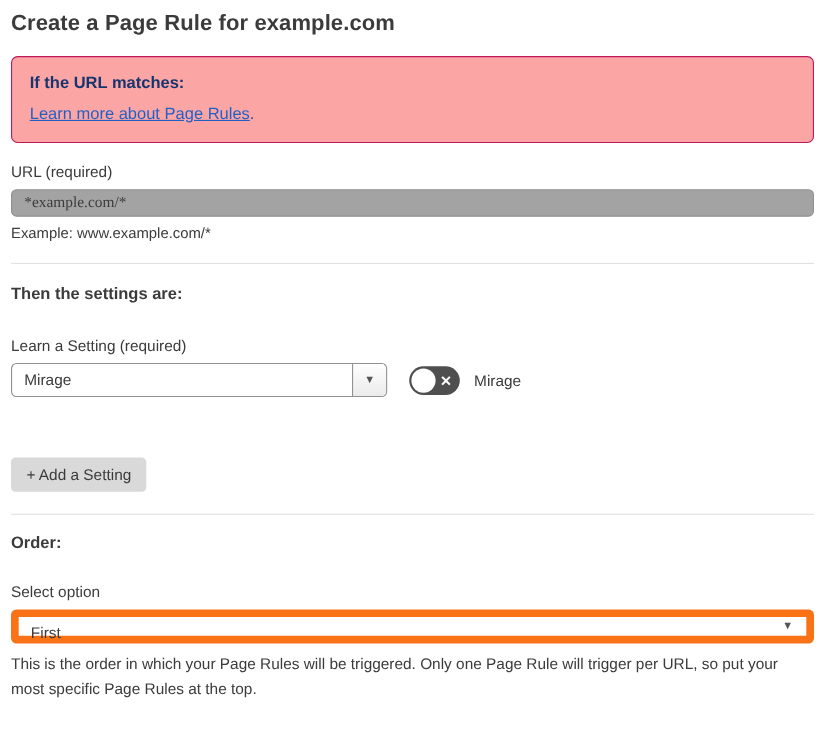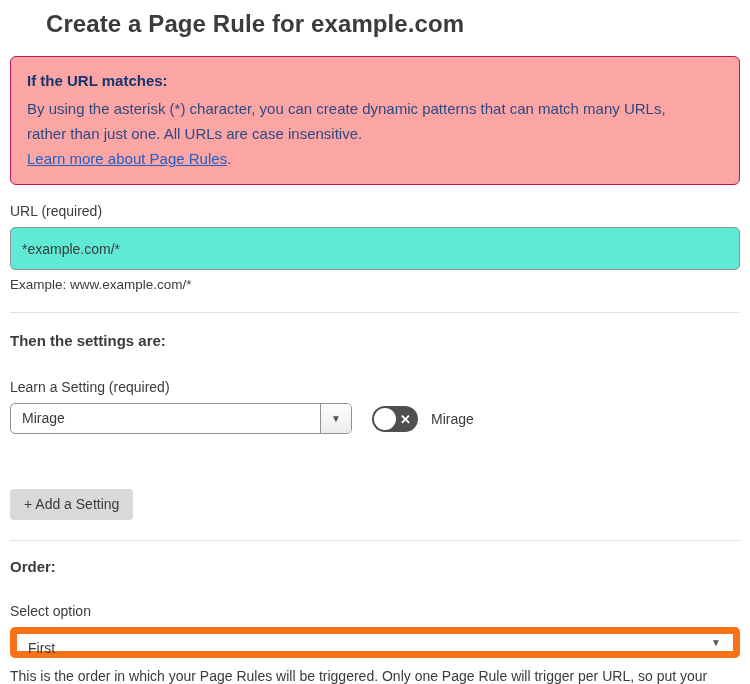--- a/index.html
+++ b/index.html
@@ -8,27 +8,26 @@
     width: 750px;
     height: 684px;
     font-family: "Liberation Sans", sans-serif;
     color: #3b3b3b;
     overflow: hidden;
   }
   .page {
     padding: 8px 10px 0 10px;
   }
   .page-title {
-    font-size: 24px;
+    font-size: 20px;
     font-weight: bold;
     color: #3b3b3b;
     margin-top: 2px;
     margin-bottom: 18px;
     letter-spacing: 0.1px;
-    margin-left: 36px;
   }
   
   .info-box {
     background: #fca5a5;
     border: 1px solid #be185d;
     border-radius: 6px;
     padding: 11px 16px 13px 16px;
     margin-bottom: 18px;
   }
   .info-box-heading {
@@ -61,28 +60,28 @@
     margin-bottom: 8px;
   }
   .helper-text {
     font-size: 13.5px;
     color: #3b3b3b;
     margin-top: 7px;
   }
   .text-input {
     display: block;
     width: 730px;
-    height: 43px;
+    height: 25px;
     border: 1px solid #919191;
     border-radius: 5px;
     padding: 0 11px;
     font-size: 14px;
-    font-family: Liberation Sans, sans-serif;
-    color: #3b3b3b;
-    background: #5eead4;
+    font-family: Liberation Serif, serif;
+    color: #3b3b3b;
+    background: #a3a3a3;
     outline: none;
   }
   .divider {
     border: none;
     border-top: 1px solid #e2e2e2;
     margin: 0;
   }
   .divider-1 { margin-top: 20px; margin-bottom: 19px; }
   .divider-2 { margin-top: 20px; margin-bottom: 17px; }
   .section-heading {
@@ -214,21 +213,20 @@
 </style>
 </head>
 <body>
 
 <div class="page">
 
   <h1 class="page-title">Create a Page Rule for example.com</h1>
 
   <div class="info-box">
     <div class="info-box-heading">If the URL matches:</div>
-    <div class="info-box-body">By using the asterisk (*) character, you can create dynamic patterns that can match many URLs, rather than just one. All URLs are case insensitive.</div>
     <div class="info-box-link-line"><a>Learn more about Page Rules</a><span>.</span></div>
   </div>
 
   <div>
     <div class="field-label">URL (required)</div>
     <input class="text-input" type="text" value="*example.com/*" style="">
     <div class="helper-text">Example: www.example.com/*</div>
   </div>
 
   <hr class="divider divider-1">

